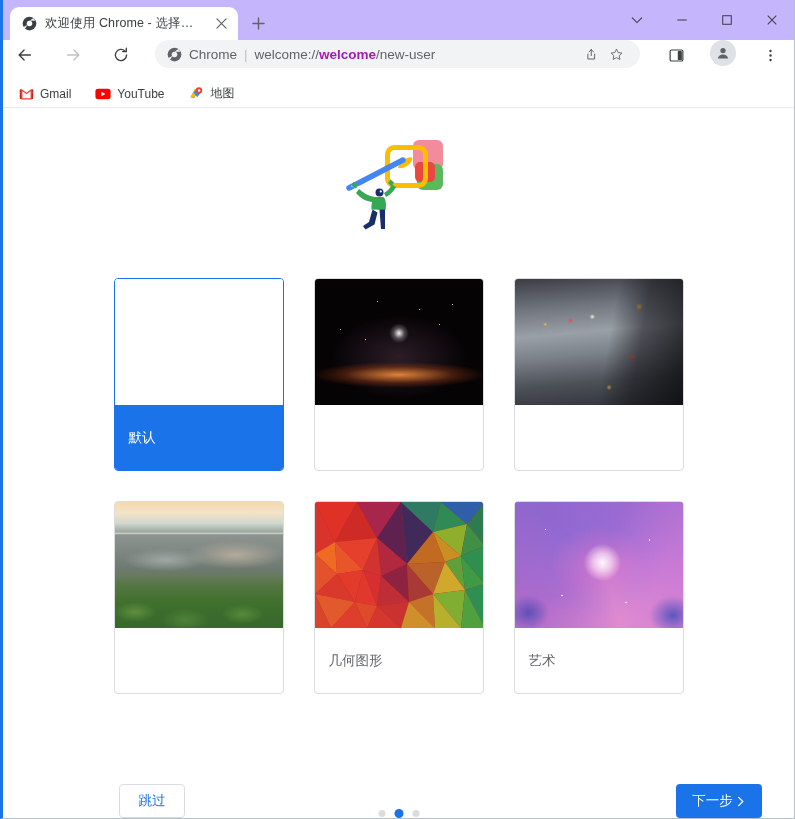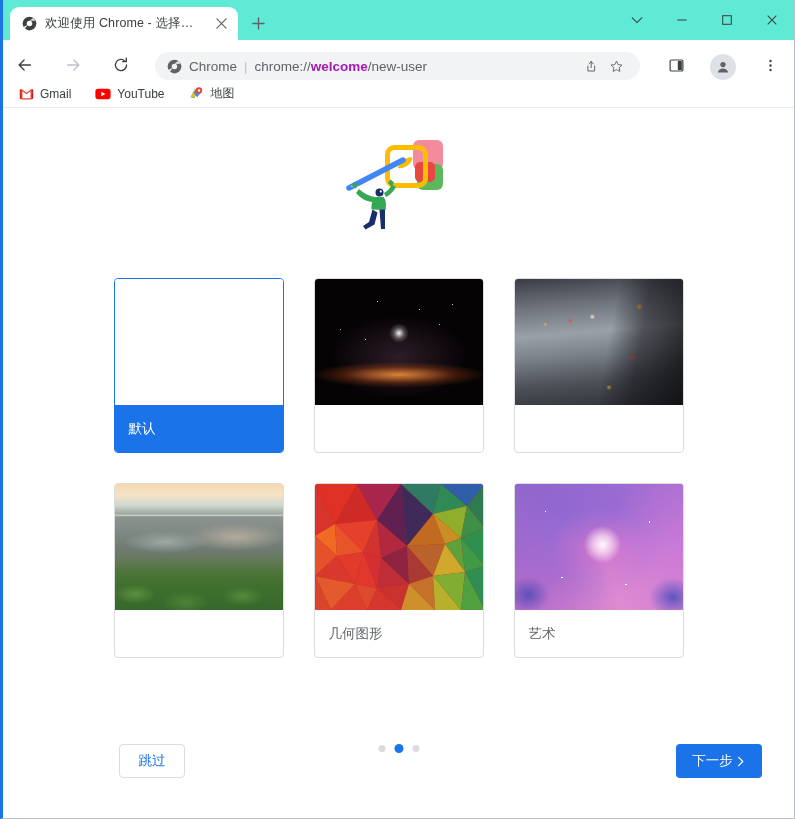--- a/index.html
+++ b/index.html
@@ -18,21 +18,21 @@
     background: #ffffff;
     border-left: 3px solid #1a73e8;
     border-right: 1px solid #b8bfc7;
     border-bottom: 1px solid #b8bfc7;
     display: flex; flex-direction: column;
   }
 
   
   #tabstrip {
     height: 40px;
-    background: #5eead4;
+    background: #c4b5fd;
     display: flex;
     align-items: flex-end;
     padding-left: 7px;
     position: relative;
     flex: 0 0 40px;
   }
   .tab {
     height: 33px;
     width: 228px;
     background: #ffffff;
@@ -76,21 +76,21 @@
     width: 45px; height: 32px;
     display: flex; align-items: center; justify-content: center;
   }
 
   
   #toolbar {
     height: 40px;
     flex: 0 0 40px;
     background: #ffffff;
     display: flex;
-    align-items: flex-end;
+    align-items: flex-start;
     padding: 0 6px 0 4px;
     gap: 12px;
   }
   .tb-btn {
     width: 30px; height: 30px;
     display: flex; align-items: center; justify-content: center;
     border-radius: 50%;
     flex: 0 0 30px;
     margin: 0 3px;
   }
@@ -167,21 +167,21 @@
     width: 170px;
     background: #ffffff;
     border: 1px solid #dadce0;
     border-radius: 4px;
     overflow: hidden;
     display: flex;
     flex-direction: column;
   }
   .card-thumb { width: 100%; height: 126px; background: #ffffff; }
   .card-label {
-    height: 47px;
+    height: 65px;
     display: flex; align-items: center;
     padding: 0 14px;
     font-size: 13.5px;
     color: #5f6368;
     border-top: 1px solid transparent;
   }
   .card.selected { border-color: #1a73e8; }
   .card.selected .card-label { background: #1a73e8; color: #ffffff; }
 
   
@@ -258,21 +258,21 @@
       radial-gradient(ellipse 34px 28px at 94% 90%, rgba(30,60,180,.65) 0%, rgba(30,60,180,0) 70%);
   }
   .thumb-geo { background: #b5232a; position: relative; overflow: hidden; }
 
   
   #footer {
     position: absolute;
     left: 0; right: 0; bottom: 0;
     height: 74px;
     display: flex;
-    align-items: flex-start;
+    align-items: flex-end;
     padding: 0 32px 0 0;
   }
   #skip-btn {
     margin-left: 116px;
     min-width: 66px; height: 34px;
     border: 1px solid #dadce0;
     border-radius: 4px;
     background: #fff;
     color: #1a73e8;
     font-size: 13.5px;
@@ -367,21 +367,21 @@
       <span style="display:flex;align-items:center;">
         <svg width="15" height="15" viewBox="0 0 24 24">
             <circle cx="12" cy="12" r="11" fill="#5f6368"></circle>
             <circle cx="12" cy="12" r="4.4" fill="#f1f3f4"></circle>
             <path d="M12 7.6h9.2a10.6 10.6 0 0 0-3.1-4.3L12 7.6z" fill="#f1f3f4"></path>
             <path d="M9.1 13.9 4.5 21.2a10.8 10.8 0 0 1-2.4-3.6l7-3.7z" fill="#f1f3f4"></path>
           </svg>
       </span>
       <span id="omni-chip">Chrome</span>
       <span id="omni-sep">|</span>
-      <span id="omni-url"><span>chrome://</span><b>welcome</b><span>/new-user</span></span>
+      <span id="omni-url"><span>welcome://</span><b>welcome</b><span>/new-user</span></span>
       <span id="omni-actions">
         <span class="omni-ico">
           <svg width="15" height="15" viewBox="0 0 20 20">
               <path d="M6.5 9.5V16h9V9.5" stroke="#5f6368" stroke-width="1.3" fill="none" stroke-linecap="round"></path>
               <path d="M11 3.5 14 6.6M11 3.5 8 6.6M11 3.5v8" stroke="#5f6368" stroke-width="1.3" fill="none" stroke-linecap="round"></path>
             </svg>
         </span>
         <span class="omni-ico">
           <svg width="15" height="15" viewBox="0 0 20 20">
               <path d="m10 2.8 2.2 4.6 5 .7-3.6 3.5.9 5-4.5-2.4-4.5 2.4.9-5L2.8 8.1l5-.7z" stroke="#5f6368" stroke-width="1.2" fill="none" stroke-linejoin="round"></path>

